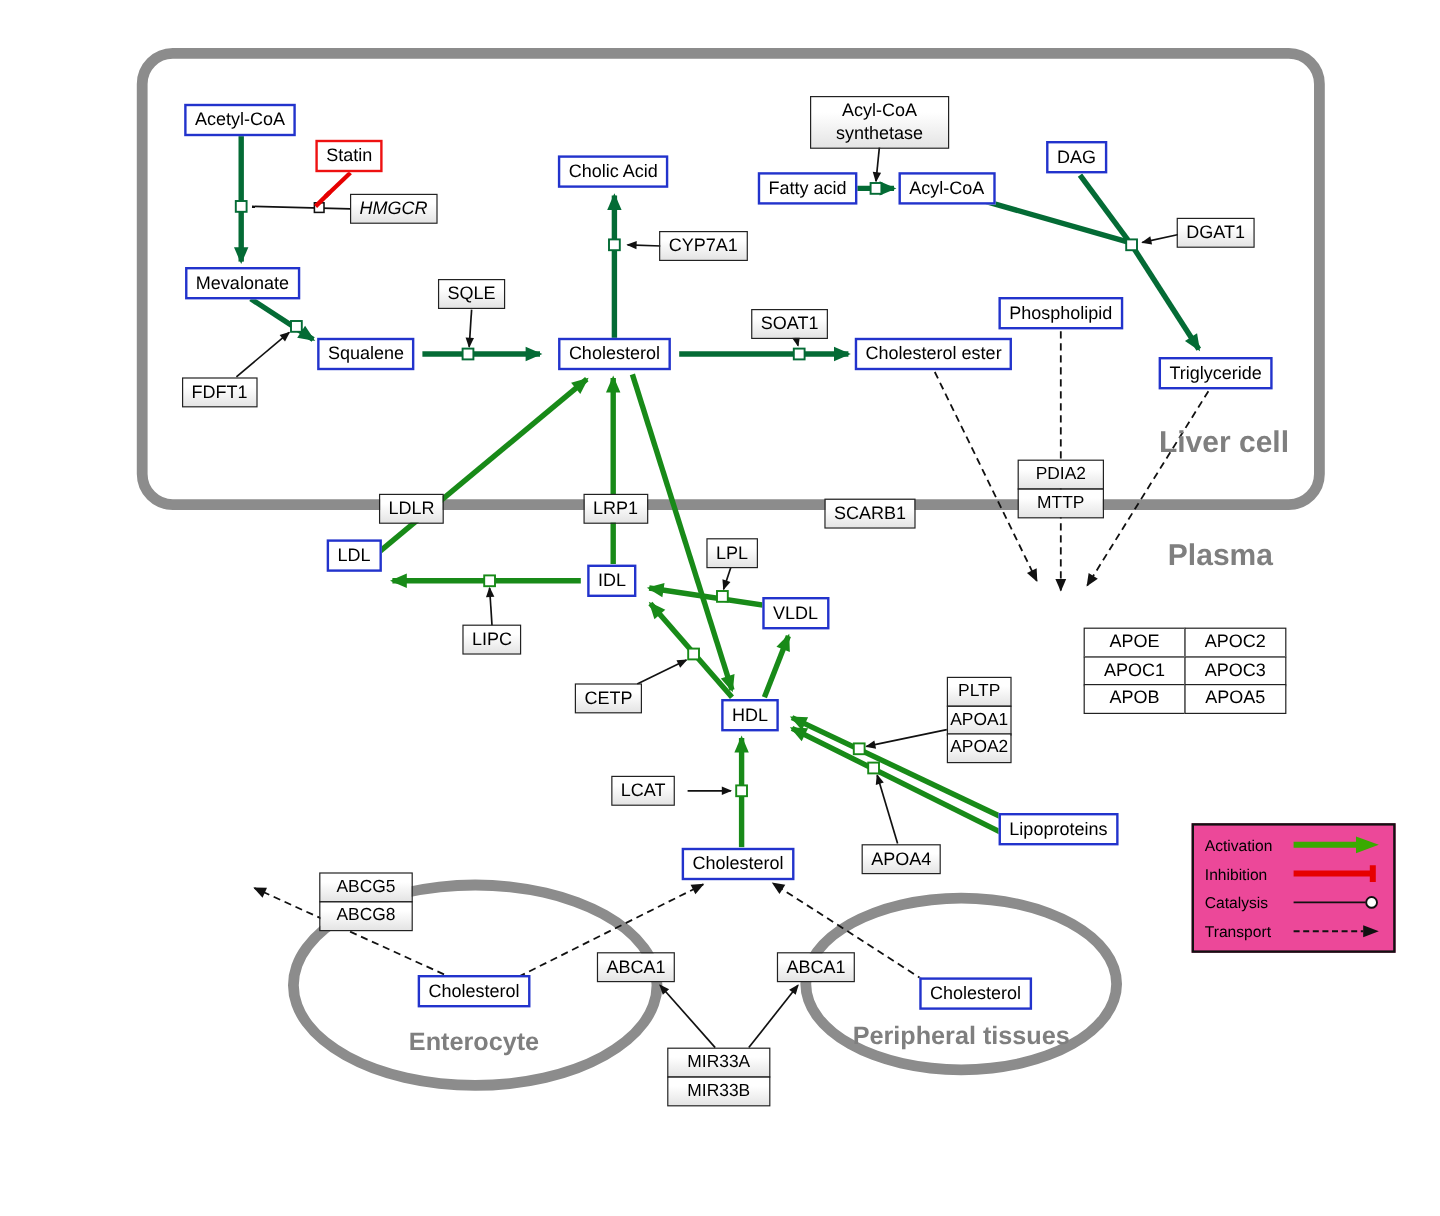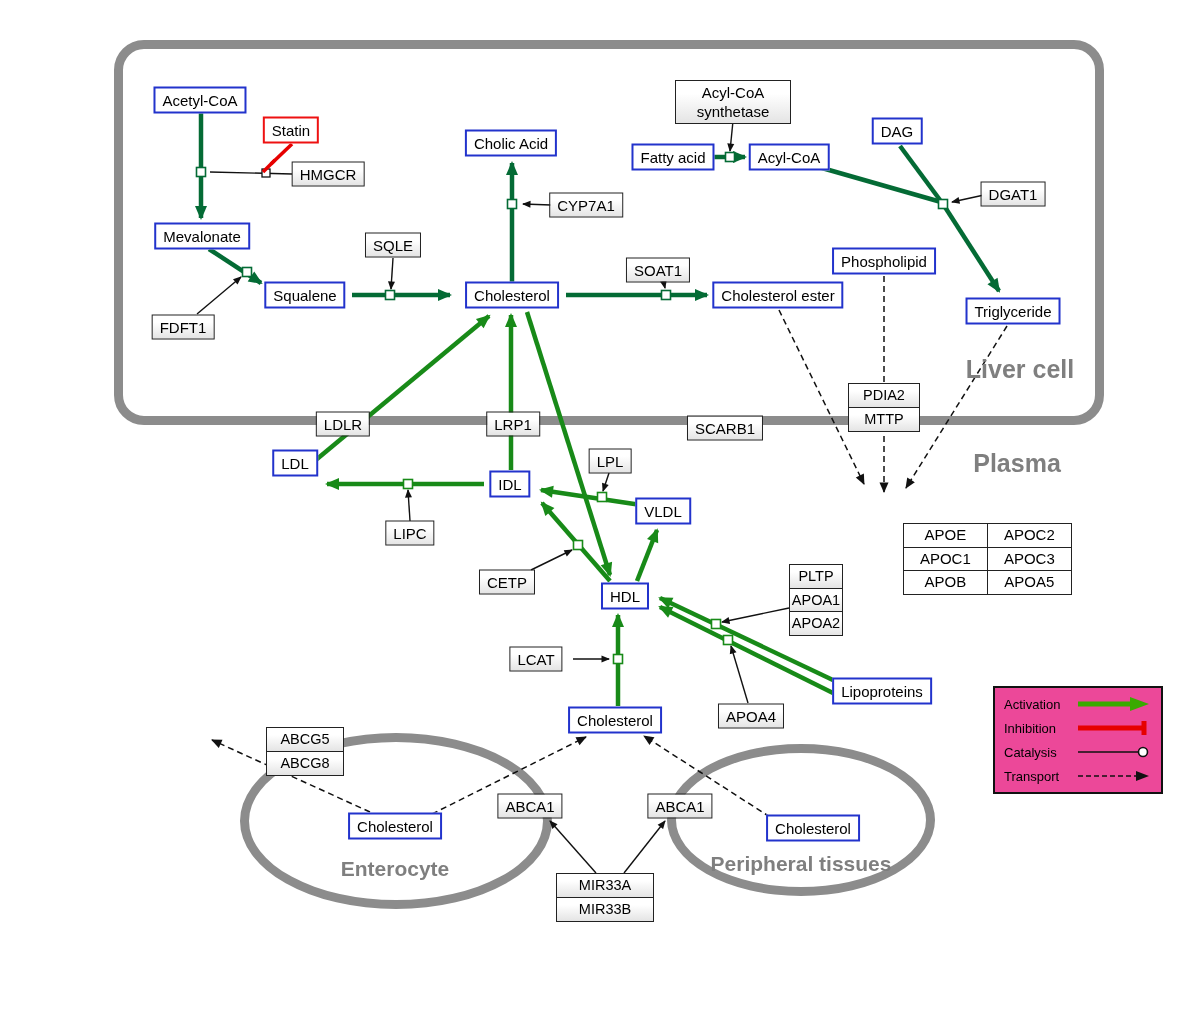--- a/index.html
+++ b/index.html
@@ -132,21 +132,21 @@
   </svg>
 
   <div class="region-label" id="label-liver" style="left:1020px;top:369px">Liver cell</div>
   <div class="region-label" id="label-plasma" style="left:1017px;top:463px">Plasma</div>
   <div class="region-label" id="label-enterocyte" style="left:395px;top:869px">Enterocyte</div>
   <div class="region-label" id="label-peripheral" style="left:801px;top:864px">Peripheral tissues</div>
 
   <div id="node-layer">
       <div class="node metabolite" style="left: 200px; top: 100px;">Acetyl-CoA</div>
       <div class="node drug" style="left: 291px; top: 130px;">Statin</div>
-      <div class="node enzyme" style="left: 328px; top: 174px;">HMGCR</div>
+      <div class="node enzyme" style="left: 328px; top: 174px; font-style: italic;">HMGCR</div>
       <div class="node metabolite" style="left: 202px; top: 236px;">Mevalonate</div>
       <div class="node enzyme" style="left: 183px; top: 327px;">FDFT1</div>
       <div class="node metabolite" style="left: 305px; top: 295px;">Squalene</div>
       <div class="node enzyme" style="left: 393px; top: 245px;">SQLE</div>
       <div class="node metabolite" style="left: 511px; top: 143px;">Cholic Acid</div>
       <div class="node enzyme" style="left: 586px; top: 205px;">CYP7A1</div>
       <div class="node metabolite" style="left: 512px; top: 295px;">Cholesterol</div>
       <div class="node enzyme" style="left: 658px; top: 250px; margin-top: 20px;">SOAT1</div>
       <div class="node metabolite" style="left: 778px; top: 295px;">Cholesterol ester</div>
       <div class="node enzyme" style="left: 733px; top: 102px; width: 116px; white-space: normal;">Acyl-CoA synthetase</div>
@@ -180,21 +180,21 @@
       </div>
       <div class="stack" style="left: 789px; top: 564px; width: 54px;">
         <div class="stack-cell">PLTP</div>
         <div class="stack-cell">APOA1</div>
         <div class="stack-cell">APOA2</div>
       </div>
       <div class="stack" style="left: 266px; top: 727px; width: 78px;">
         <div class="stack-cell">ABCG5</div>
         <div class="stack-cell">ABCG8</div>
       </div>
-      <div class="stack" style="left: 556px; top: 873px; width: 98px;">
+      <div class="stack" style="left: 556px; top: 873px; width: 86px;">
         <div class="stack-cell">MIR33A</div>
         <div class="stack-cell">MIR33B</div>
       </div>
     </div>
   <div id="apo-table" style="left: 904px; top: 523px;">
       <div class="apo-cell">APOE</div>
       <div class="apo-cell">APOC2</div>
       <div class="apo-cell">APOC1</div>
       <div class="apo-cell">APOC3</div>
       <div class="apo-cell">APOB</div>

